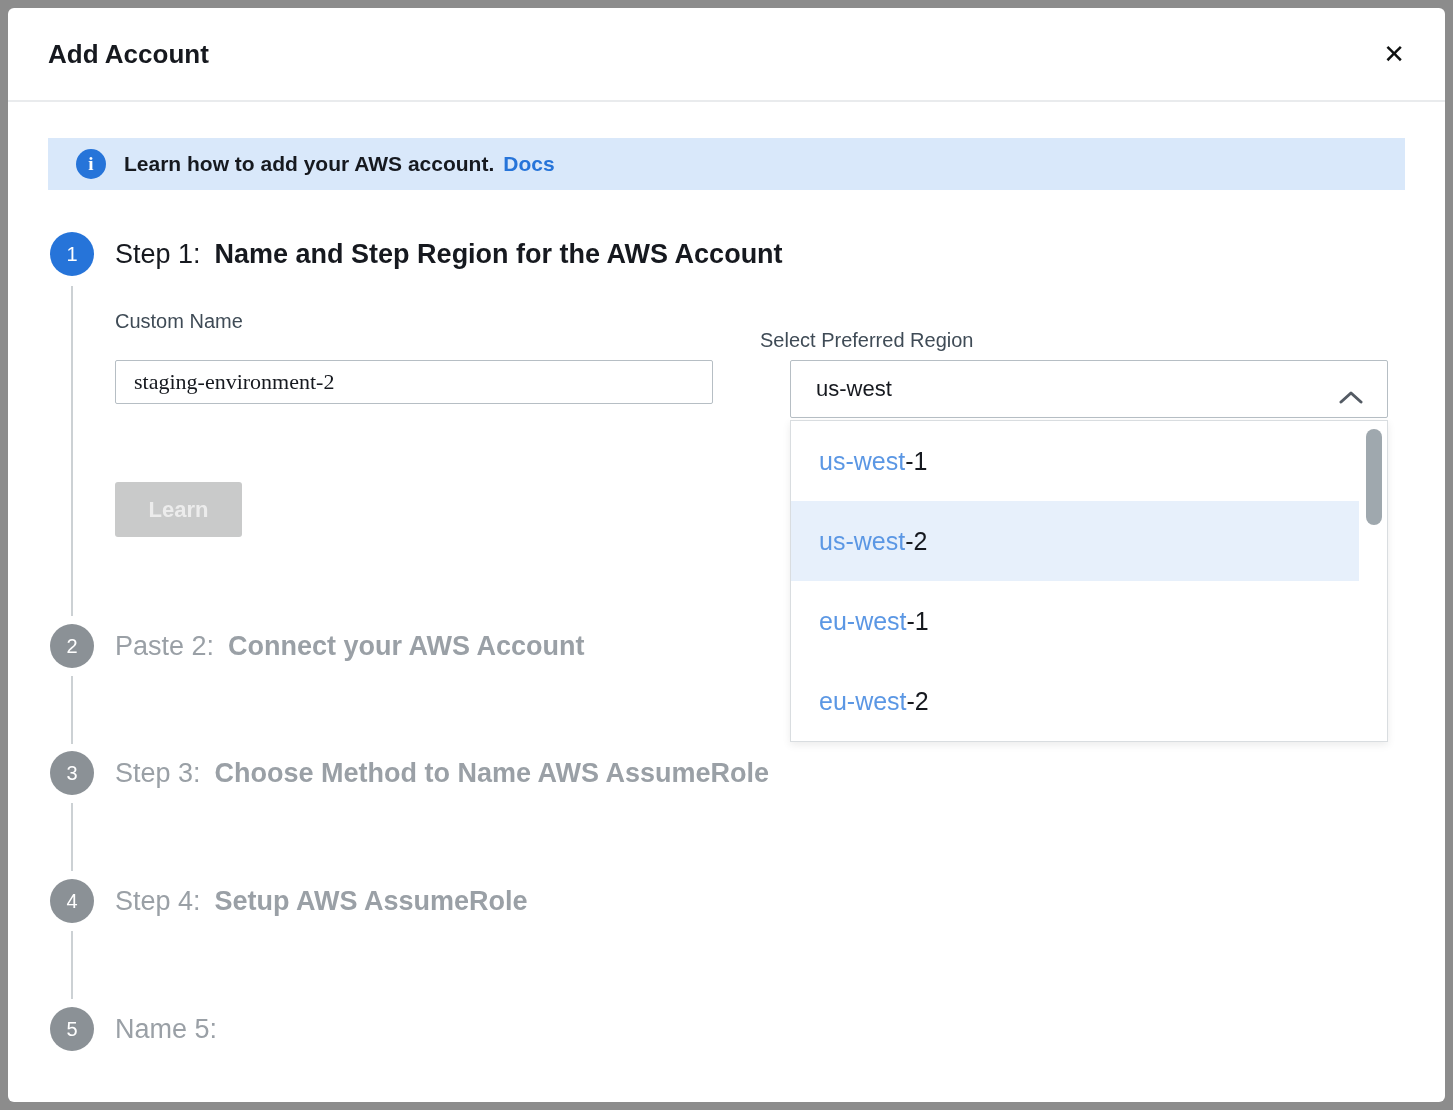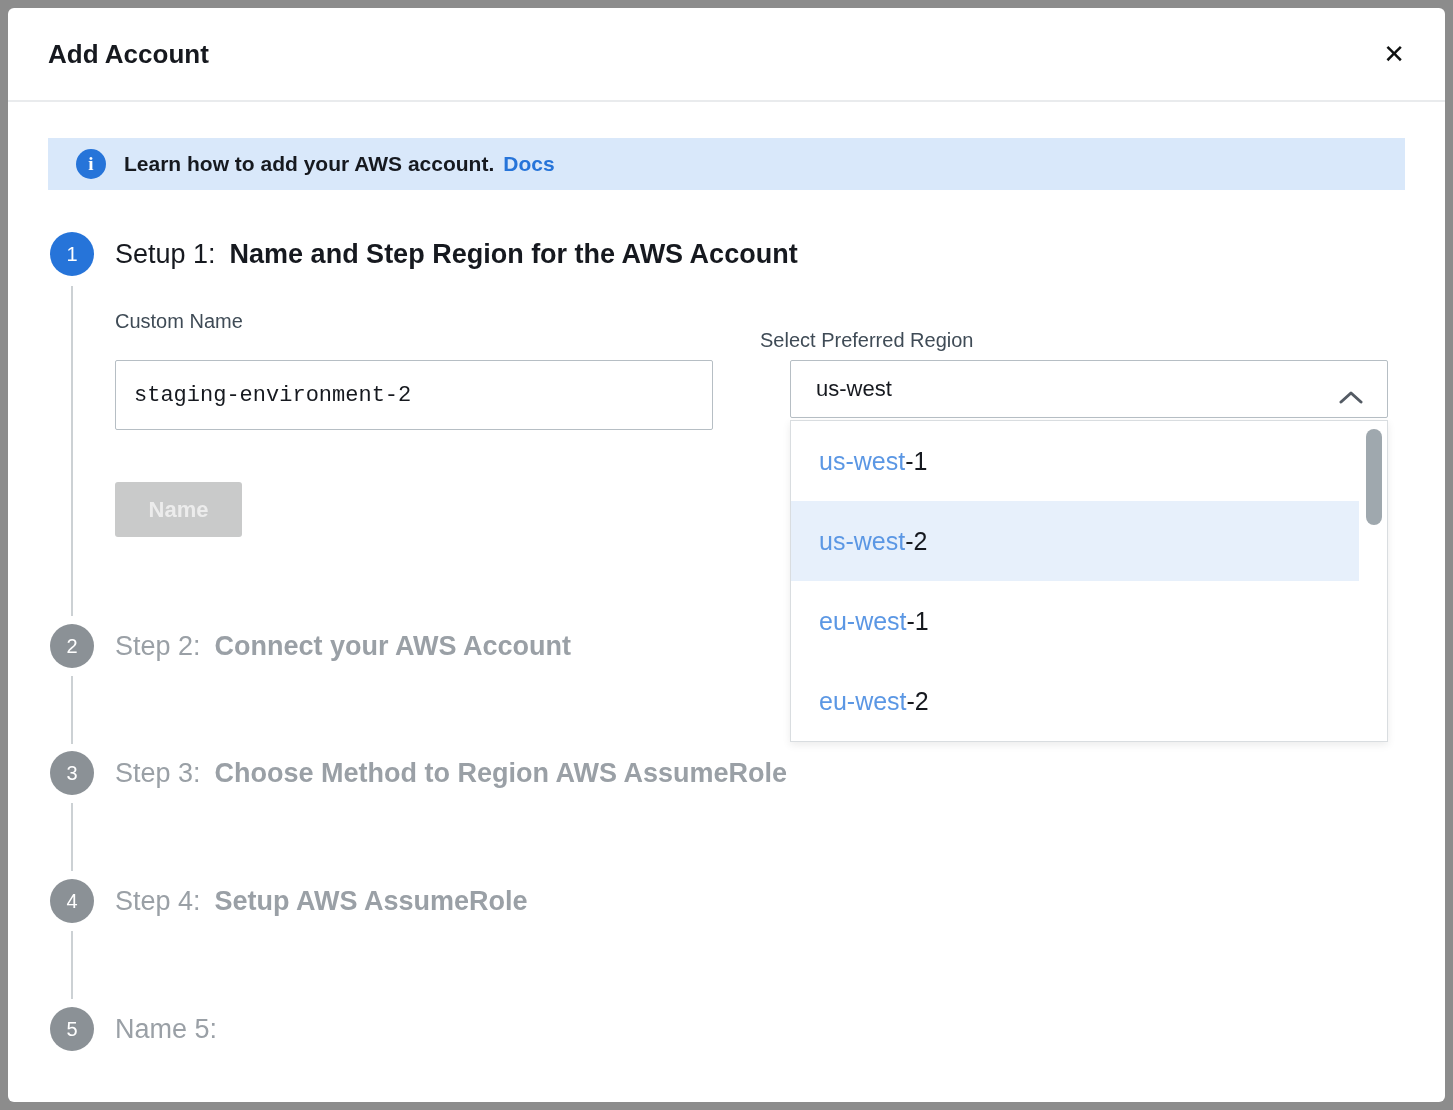--- a/index.html
+++ b/index.html
@@ -70,24 +70,24 @@
   .connector.c2 { top:668px; height:68px; }
   .connector.c3 { top:795px; height:68px; }
   .connector.c4 { top:923px; height:68px; }
 
   
   .field-label { position:absolute; font-size:20px; color:var(--label,#3f4b56); }
   .custom-name-label { left:107px; top:302px; }
   .region-label { left:752px; top:321px; }
 
   .text-input {
-    position:absolute; left:107px; top:352px; width:598px; height:70px;
+    position:absolute; left:107px; top:352px; width:598px; height:44px;
     border:1px solid var(--border,#b6bec4); border-radius:2px;
     font-size:22px; color:var(--text-dark,#16191f);
-    padding:0 18px; font-family:Liberation Mono, monospace;
+    padding:0 18px; font-family:Liberation Serif, serif;
     background:#fff; outline:none;
   }
 
   .next-btn {
     position:absolute; left:107px; top:474px; width:127px; height:55px;
     background:var(--next-bg,#c9caca); color:var(--next-text,#ececec);
     border:none; border-radius:3px;
     font-size:22px; font-weight:700; font-family:"Liberation Sans", sans-serif;
     cursor:pointer;
   }
@@ -135,55 +135,55 @@
   <div class="divider"></div>
 
   <div class="banner">
     <span class="info-icon">i</span>
     <span class="banner-text">Learn how to add your AWS account.</span>
     <a class="docs-link">Docs</a>
   </div>
 
   <div class="step step-1 active">
     <span class="step-badge">1</span>
-    <span class="step-label">Setup 1:</span>
+    <span class="step-label">Step 1:</span>
     <span class="step-title">Name and Step Region for the AWS Account</span>
   </div>
   <div class="connector c1"></div>
 
   <div class="step step-2">
     <span class="step-badge">2</span>
-    <span class="step-label">Step 2:</span>
+    <span class="step-label">Paste 2:</span>
     <span class="step-title">Connect your AWS Account</span>
   </div>
   <div class="connector c2"></div>
 
   <div class="step step-3">
     <span class="step-badge">3</span>
     <span class="step-label">Step 3:</span>
-    <span class="step-title">Choose Method to Region AWS AssumeRole</span>
+    <span class="step-title">Choose Method to Name AWS AssumeRole</span>
   </div>
   <div class="connector c3"></div>
 
   <div class="step step-4">
     <span class="step-badge">4</span>
     <span class="step-label">Step 4:</span>
     <span class="step-title">Setup AWS AssumeRole</span>
   </div>
   <div class="connector c4"></div>
 
   <div class="step step-5">
     <span class="step-badge">5</span>
     <span class="step-label">Name 5:</span>
   </div>
 
   <label class="field-label custom-name-label">Custom Name</label>
   <input class="text-input" type="text" value="staging-environment-2" style="">
 
-  <button class="next-btn">Name</button>
+  <button class="next-btn">Learn</button>
 
   <label class="field-label region-label">Select Preferred Region</label>
   <div class="select-box">
     <span>us-west</span>
     <span class="chevron-up">
       <svg width="24" height="13" viewBox="0 0 24 13">
         <polyline points="2,11 12,2 22,11" fill="none" stroke="#545b64" stroke-width="3" stroke-linecap="round" stroke-linejoin="round"></polyline>
       </svg>
     </span>
   </div>

